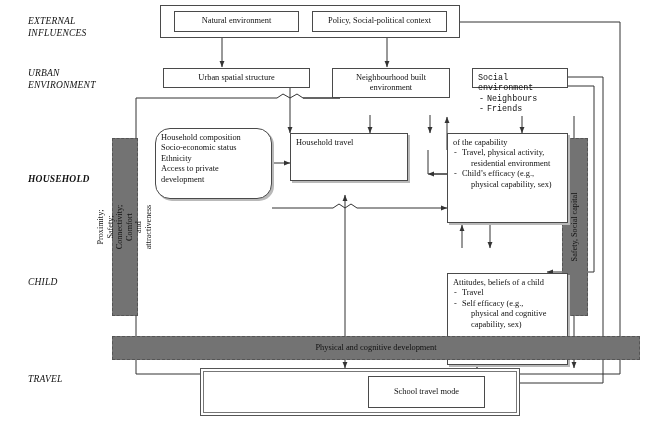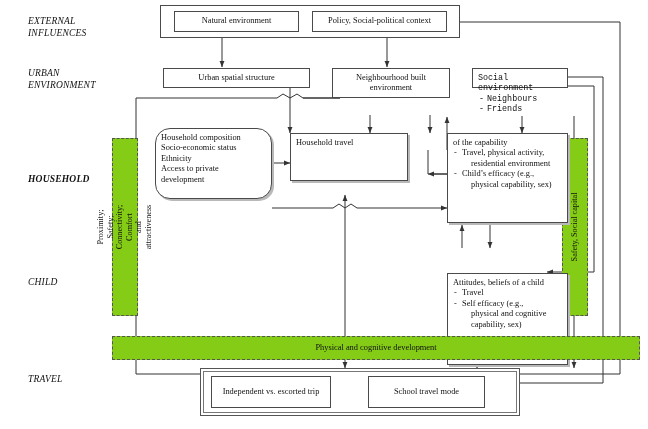--- a/index.html
+++ b/index.html
@@ -16,21 +16,21 @@
        border:1px solid #4a4a4a;font-size:8.4px;line-height:10.4px;color:#111;}
   .box.center{display:flex;align-items:center;justify-content:center;text-align:center;}
   .box.pad{padding:4px 5px;}
   .shadow{box-shadow:2px 2px 0 0 #b9b9b9;}
   .dbl{border:1px solid #555;}
   .dbl::after{content:"";position:absolute;left:2px;top:2px;right:2px;bottom:2px;
               border:1px solid #777;pointer-events:none;}
 
   .outerband{position:absolute;box-sizing:border-box;border:1px solid #4a4a4a;background:#fff;}
 
-  .dashbox{position:absolute;box-sizing:border-box;border:1px dashed #555;background:#84cc16;}
+  .dashbox{position:absolute;box-sizing:border-box;border:1px dashed #555;background:#737373;}
   .vlabel{position:absolute;left:50%;top:50%;
           transform:translate(-50%,-50%) rotate(-90deg);
           transform-origin:center center;white-space:nowrap;
           font-size:8.2px;line-height:9.6px;text-align:center;color:#111;}
   .vlabel.two{white-space:pre-line;}
 
   .bandlabel{position:absolute;width:100%;text-align:center;font-size:8.4px;color:#111;}
 
   ul.bul{margin:0;padding:0;list-style:none;}
   ul.bul li{position:relative;padding-left:9px;}
@@ -194,20 +194,17 @@
         <div class="ind">capability, sex)</div>
       </li>
     </ul>
   </div>
 
   <div class="dashbox" style="left:112px;top:336px;width:528px;height:24px;">
     <div class="bandlabel" style="top:6px;">Physical and cognitive development</div>
   </div>
 
   <div class="box dbl" style="left:200px;top:368px;width:320px;height:48px;"></div>
-  <div class="box center" style="left:211px;top:376px;width:120px;height:32px;">
-    <span>Independent vs. escorted trip</span>
-  </div>
   <div class="box center" style="left:368px;top:376px;width:117px;height:32px;">
     <span>School travel mode</span>
   </div>
 
 </div>
 
 </body></html>

